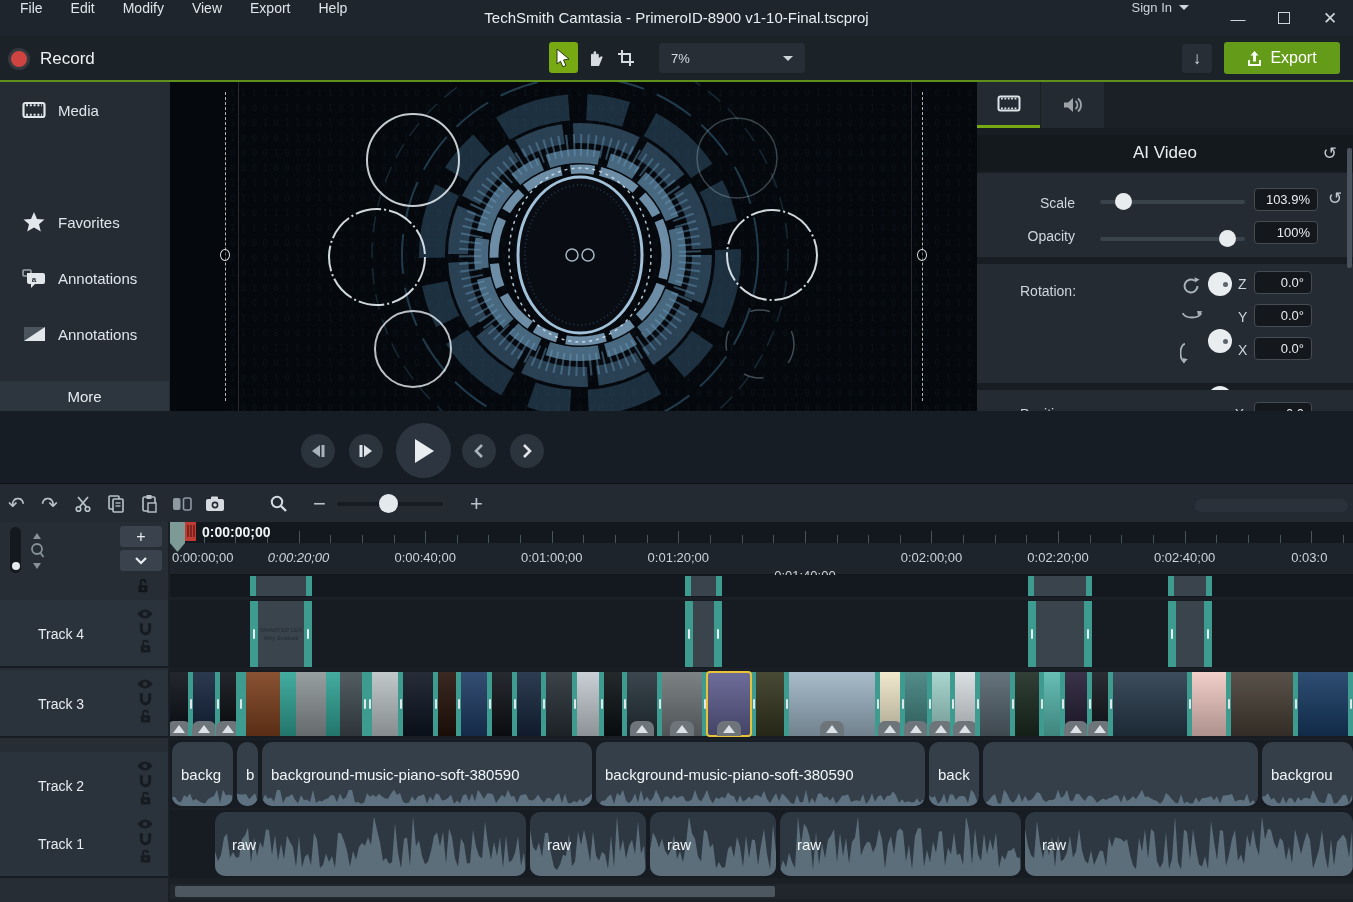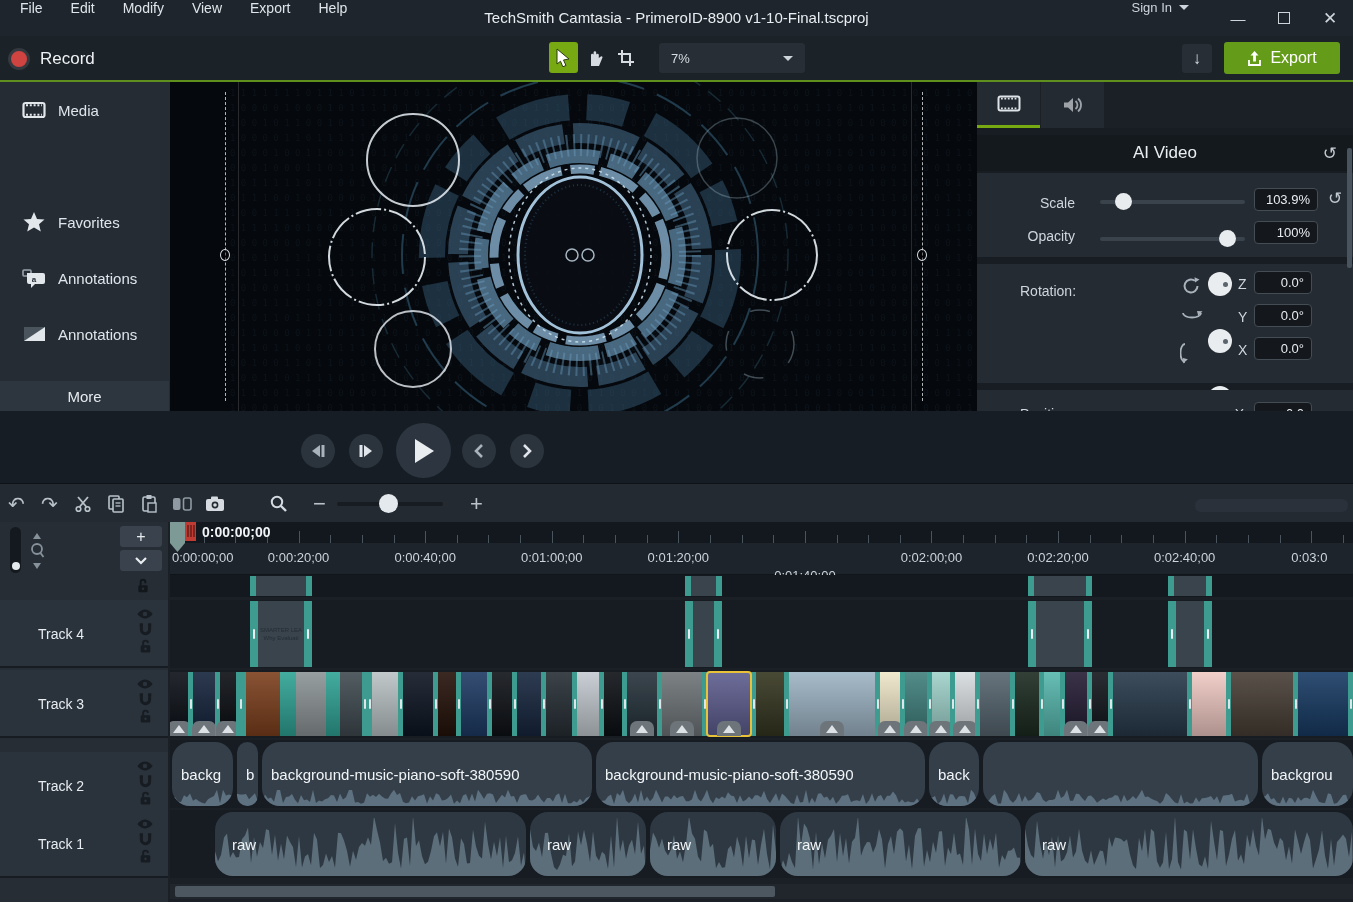--- a/index.html
+++ b/index.html
@@ -91,21 +91,21 @@
   
   #timeline { left:0; top:522px; width:1353px; height:380px; background:#1a2026; overflow:hidden; }
   #tl-headcol { position:absolute; left:0; top:0; width:168px; height:380px; background:#262d35; }
   #tl-content { position:absolute; left:170px; top:0; width:1183px; height:380px; overflow:hidden; }
   .head-cell { position:absolute; left:0; width:168px; background:#2a323b; }
   .track-name { position:absolute; left:38px; color:#e7ecf0; font-size:14px; }
   .head-icons { position:absolute; left:130px; width:30px; display:flex; flex-direction:column; align-items:center; gap:2px; }
   .ruler-label { position:absolute; top:36px; color:#ccd4db; font-size:13px; white-space:nowrap; }
   .tick { position:absolute; top:22px; width:1px; background:#4a545c; }
   .track-row { position:absolute; left:0; width:1183px; height:68px; background:#171c22; }
-  .audio-clip { position:absolute; top:2px; height:64px; border-radius:18px; overflow:hidden; }
+  .audio-clip { position:absolute; top:2px; height:64px; border-radius:10px; overflow:hidden; }
   .audio-clip .alabel { position:absolute; left:9px; top:0; height:100%; display:flex; align-items:center;
     color:#f2f5f7; font-size:15px; white-space:nowrap; }
   .t4clip { position:absolute; top:1px; height:66px; background:#3a444d; display:flex; align-items:center; justify-content:center; }
   .t4edge { position:absolute; top:0; bottom:0; width:8px; background:#3d9b90; }
   .t4edge::after { content:""; position:absolute; left:3px; top:50%; margin-top:-5px; width:2px; height:10px; background:#e8eef1; border-radius:1px; }
   .frag { position:absolute; top:1px; height:20px; background:#3a444d; }
   .fragedge { position:absolute; top:0; bottom:0; width:6px; background:#3d9b90; }
   .seg { position:absolute; top:2px; height:64px; }
   .seg.bar::after { content:""; position:absolute; left:50%; top:50%; margin:-5px 0 0 -1px; width:2px; height:10px; background:#dfe6ea; border-radius:1px; }
   .seg-marker { position:absolute; bottom:0; left:50%; margin-left:-12px; width:24px; height:15px;
@@ -629,21 +629,21 @@
           <div class="tick" style="left: 919.705px; top: -8px; height: 8px;"></div>
           <div class="tick" style="left: 951.35px; top: -8px; height: 8px;"></div>
           <div class="tick" style="left: 982.995px; top: -8px; height: 8px;"></div>
           <div class="tick" style="left: 1014.64px; top: -12px; height: 12px;"></div>
           <div class="tick" style="left: 1046.29px; top: -8px; height: 8px;"></div>
           <div class="tick" style="left: 1077.93px; top: -8px; height: 8px;"></div>
           <div class="tick" style="left: 1109.58px; top: -8px; height: 8px;"></div>
           <div class="tick" style="left: 1141.22px; top: -12px; height: 12px;"></div>
           <div class="tick" style="left: 1172.87px; top: -8px; height: 8px;"></div>
           <div class="ruler-label" style="top: 7px; left: 2px;">0:00:00;00</div>
-          <div class="ruler-label" style="top: 7px; left: 128.58px; transform: translateX(-50%);">0:00:20;00</div>
+          <div class="ruler-label" style="top: 7px; left: 128.58px; transform: translateX(-50%); font-style: italic;">0:00:20;00</div>
           <div class="ruler-label" style="top: 7px; left: 255.16px; transform: translateX(-50%);">0:00:40;00</div>
           <div class="ruler-label" style="top: 7px; left: 381.74px; transform: translateX(-50%);">0:01:00;00</div>
           <div class="ruler-label" style="top: 7px; left: 508.32px; transform: translateX(-50%);">0:01:20;00</div>
           <div class="ruler-label" style="top: 25px; left: 634.9px; transform: translateX(-50%);">0:01:40;00</div>
           <div class="ruler-label" style="top: 7px; left: 761.48px; transform: translateX(-50%);">0:02:00;00</div>
           <div class="ruler-label" style="top: 7px; left: 888.06px; transform: translateX(-50%);">0:02:20;00</div>
           <div class="ruler-label" style="top: 7px; left: 1014.64px; transform: translateX(-50%);">0:02:40;00</div>
           <div class="ruler-label" style="top: 7px; left: 1121.22px; transform: none;">0:03:0</div>
         </div>
 

